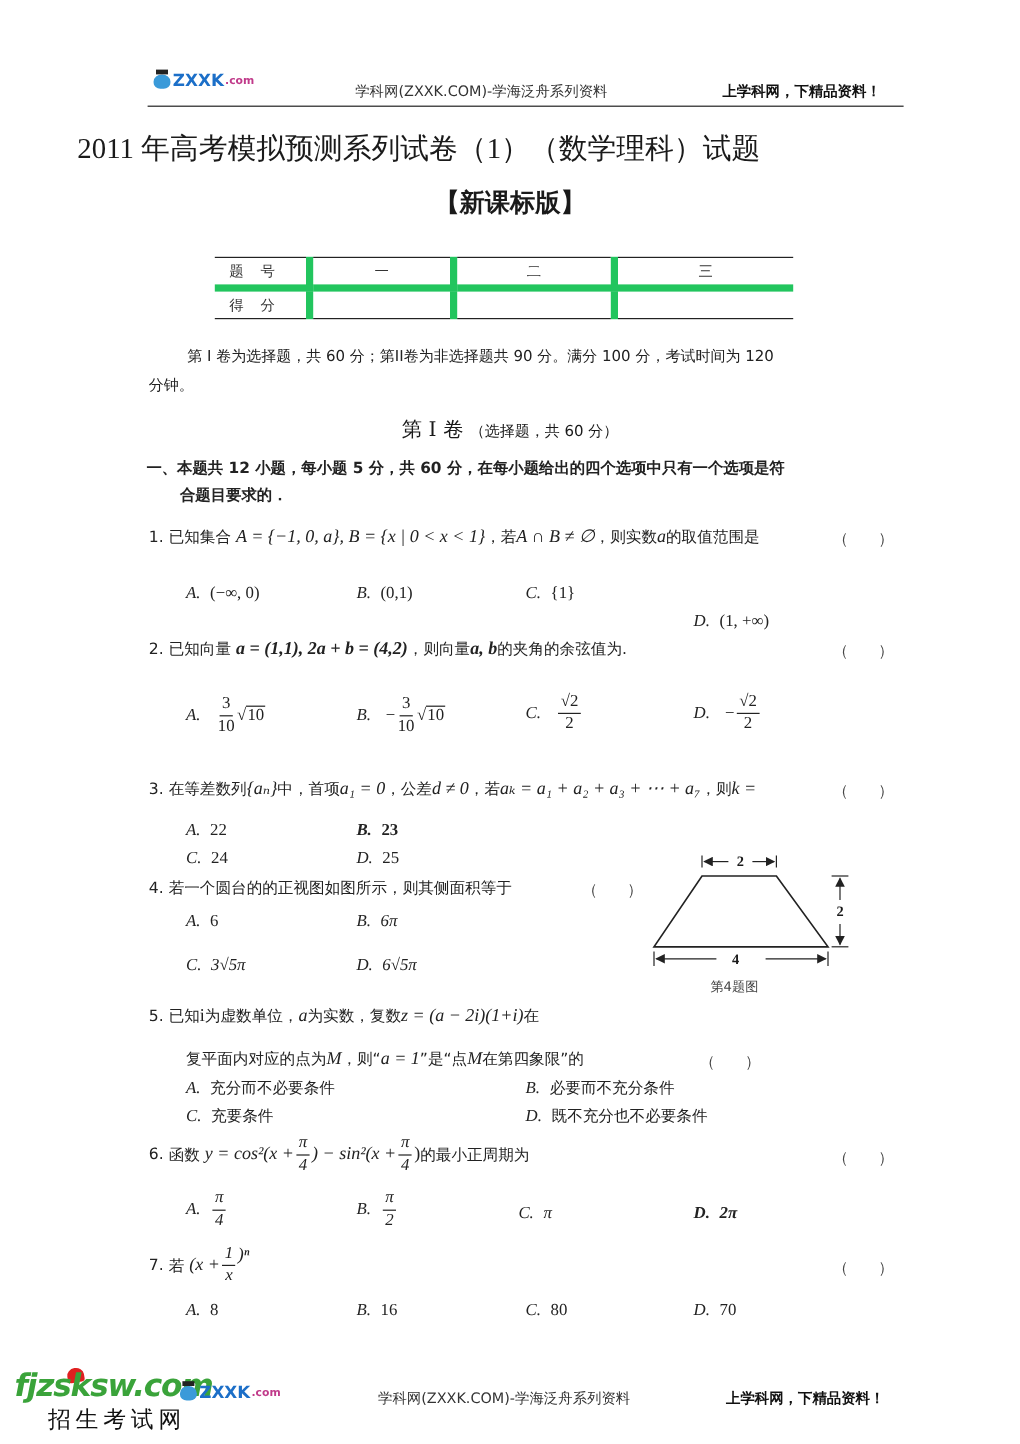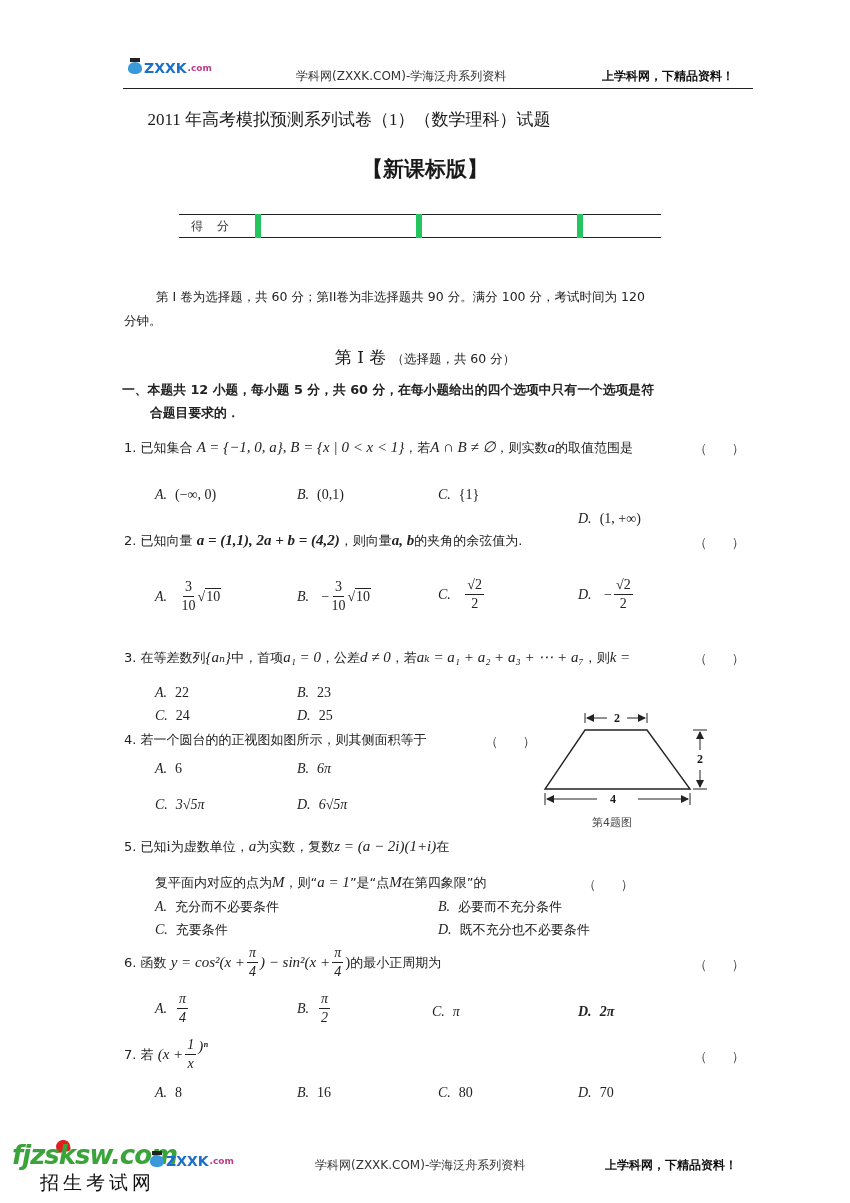--- a/index.html
+++ b/index.html
@@ -12,21 +12,21 @@
   
   .hdr-text { font-size:12px; color:#333; font-family:"DejaVu Sans", sans-serif; }
   .hdr-line { position:absolute; left:123px; width:630px; height:0; border-top:1.5px solid #222; }
   .logo { position:absolute; display:flex; align-items:center; font-family:"DejaVu Sans", sans-serif; font-weight:bold; }
   .logo .cap { width:14px; height:12px; background:#3a9ad9; border-radius:50% 50% 40% 40%; margin-right:2px; position:relative; }
   .logo .cap:before { content:""; position:absolute; left:2px; top:-4px; width:10px; height:4px; background:#222; }
   .logo .z { color:#1c6fc8; font-size:14px; letter-spacing:0px; }
   .logo .com { color:#c03a8a; font-size:9px; margin-left:1px; }
 
   
-  .title { position:absolute; left:0; width:698px; text-align:center; font-size:17px; font-family:"Liberation Serif", "DejaVu Serif", serif; }
+  .title { position:absolute; left:0; width:698px; text-align:center; font-size:24px; font-family:"Liberation Serif", "DejaVu Serif", serif; }
   .subtitle { position:absolute; left:0; width:850px; text-align:center; font-size:21px; font-weight:bold; font-family:"DejaVu Sans", sans-serif; }
 
   
   table.score { position:absolute; left:179px; top:214px; width:482px; border-collapse:collapse; font-size:12px; font-family:"DejaVu Sans", sans-serif; color:#333; }
   table.score td { border:6px solid #22c55e; height:22px; text-align:center; padding:0; }
   table.score tr:first-child td { border-top:1.5px solid #222; }
   table.score tr:last-child td { border-bottom:1.5px solid #222; }
   table.score td:first-child { border-left:none; width:76px; letter-spacing:14px; }
   table.score td:last-child { border-right:none; }
 
@@ -57,20 +57,26 @@
 </div>
 <div class="abs hdr-text" style="left:296px; top:68px;">学科网(ZXXK.COM)-学海泛舟系列资料</div>
 <div class="abs hdr-text b" style="left:602px; top:68px; color:#111;">上学科网，下精品资料！</div>
 <div class="hdr-line" style="top:88px;"></div>
 
 <div class="title" style="top:108px;">2011 年高考模拟预测系列试卷（1）（数学理科）试题</div>
 <div class="subtitle" style="top:155px;">【新课标版】</div>
 
 <table class="score">
   <tbody>
+      <tr>
+    <td>题号</td>
+    <td style="width:114px;">一</td>
+    <td style="width:128px;">二</td>
+    <td>三</td>
+  </tr>
   <tr>
     <td>得分</td>
     <td></td>
     <td></td>
     <td></td>
   </tr>
 </tbody>
   </table>
 
 <div class="abs body-text" style="left:156px; top:289px; font-size:12.5px;">第 I 卷为选择题，共 60 分；第II卷为非选择题共 90 分。满分 100 分，考试时间为 120</div>
@@ -130,21 +136,21 @@
       <span class="d">2</span>
     </span>
 </div>
 
 <div class="q" style="top:648px;text-align:right;">
   <span>3.</span>
   <span>在等差数列</span><span class="it math">{aₙ}</span><span>中，首项</span><span class="it math">a₁ = 0</span><span>，公差</span><span class="it math">d ≠ 0</span><span>，若</span><span class="it math">aₖ = a₁ + a₂ + a₃ + ⋯ + a₇</span><span>，则</span><span class="it math">k =</span>
 </div>
 <div class="paren" style="left:694px; top:650px;">（      ）</div>
 <div class="opt" style="left:155px; top:684px;"><span class="lbl">A.</span><span class="val">22</span></div>
-<div class="opt" style="left:297px; top:684px;"><span class="lbl">B.</span><span class="val">23</span></div>
+<div class="opt" style="left:297px; top:684px;font-weight:bold;"><span class="lbl">B.</span><span class="val">23</span></div>
 <div class="opt" style="left:155px; top:707px;"><span class="lbl">C.</span><span class="val">24</span></div>
 <div class="opt" style="left:297px; top:707px;"><span class="lbl">D.</span><span class="val">25</span></div>
 
 <div class="q" style="top:731px;">
   <span>4.</span>
   <span>若一个圆台的的正视图如图所示，则其侧面积等于</span>
 </div>
 <div class="paren" style="left:485px; top:733px;">（      ）</div>
 <div class="opt" style="left:155px; top:760px;"><span class="lbl">A.</span><span class="val">6</span></div>
 <div class="opt" style="left:297px; top:760px;"><span class="lbl">B.</span><span class="val it">6π</span></div>

